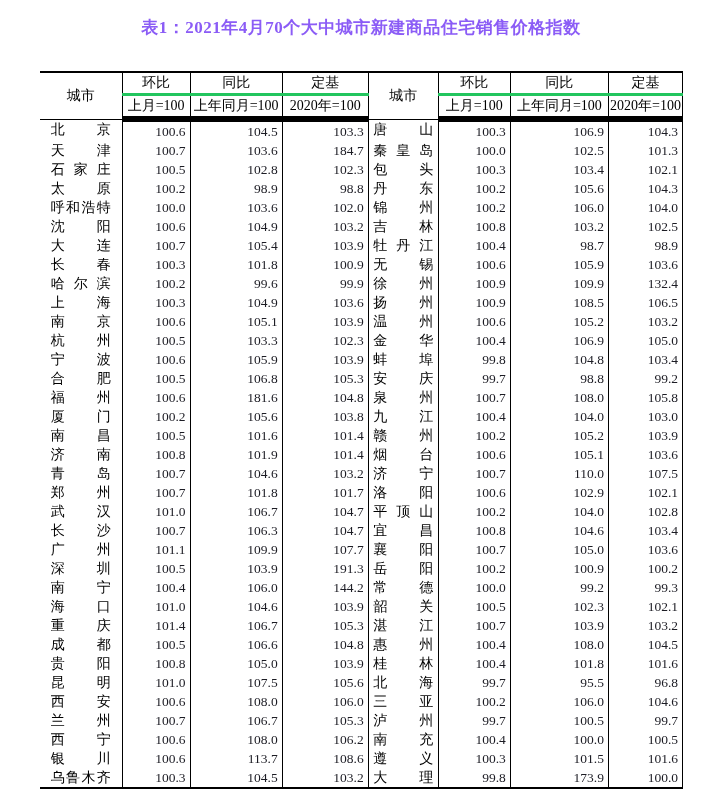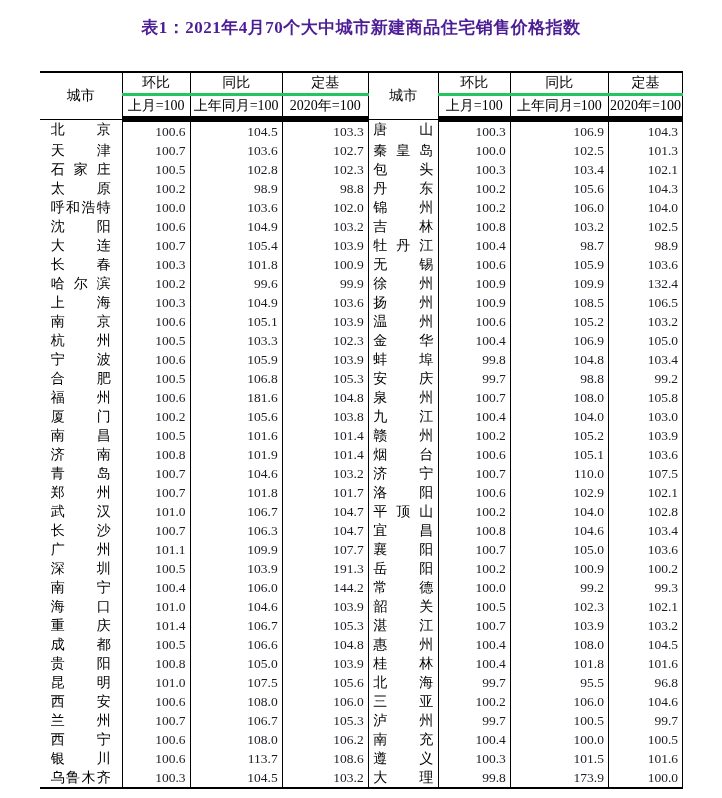--- a/index.html
+++ b/index.html
@@ -7,21 +7,21 @@
     width:722px;height:798px;background:#ffffff;
     font-family:"Liberation Serif","DejaVu Serif",serif;
     color:#000;
     position:relative;
   }
   .page-title{
     text-align:center;
     padding-top:16px;
     font-size:17px;
     font-weight:bold;
-    color:#4c1d95;
+    color:#8b5cf6;
     letter-spacing:0.5px;
   }
   table.price-table{
     position:absolute;
     left:40px;top:71px;
     width:643px;
     border-collapse:collapse;
     table-layout:fixed;
     border-top:2px solid #000;
     border-bottom:2px solid #000;
@@ -106,21 +106,21 @@
         <td class="num-cell">103.3</td>
         <td class="city-cell"><span class="city-inner">唐山</span></td>
         <td class="num-cell">100.3</td>
         <td class="num-cell">106.9</td>
         <td class="num-cell">104.3</td>
       </tr>
       <tr>
         <td class="city-cell"><span class="city-inner">天津</span></td>
         <td class="num-cell">100.7</td>
         <td class="num-cell">103.6</td>
-        <td class="num-cell">102.7</td>
+        <td class="num-cell">184.7</td>
         <td class="city-cell"><span class="city-inner">秦皇岛</span></td>
         <td class="num-cell">100.0</td>
         <td class="num-cell">102.5</td>
         <td class="num-cell">101.3</td>
       </tr>
       <tr>
         <td class="city-cell"><span class="city-inner">石家庄</span></td>
         <td class="num-cell">100.5</td>
         <td class="num-cell">102.8</td>
         <td class="num-cell">102.3</td>

